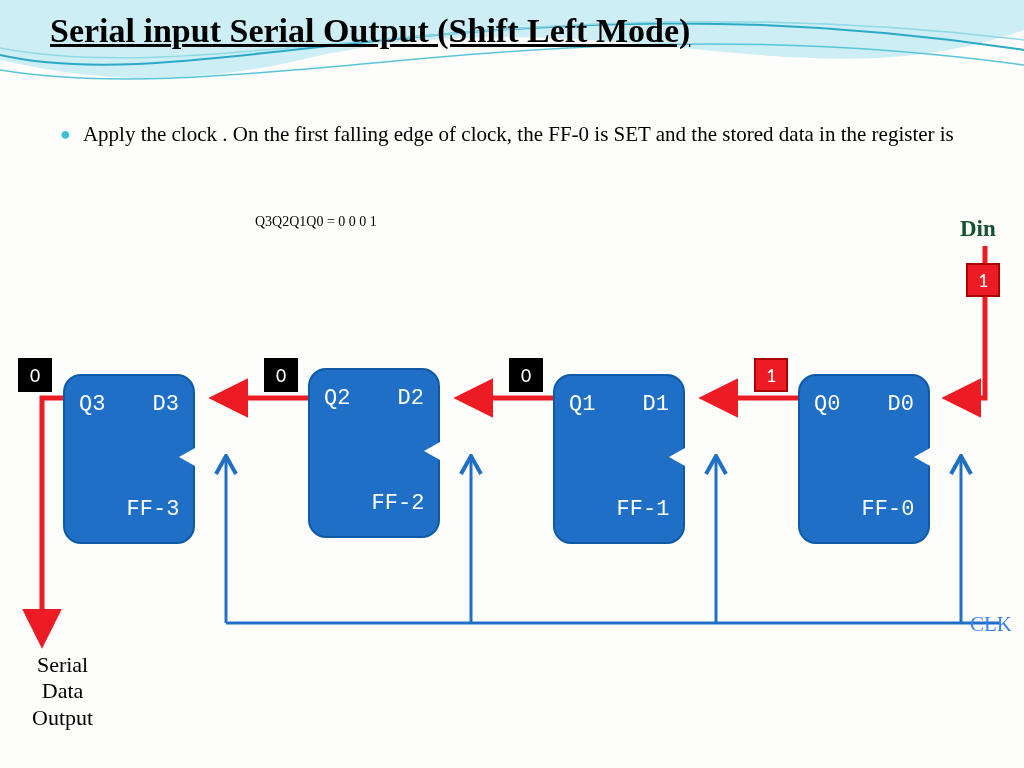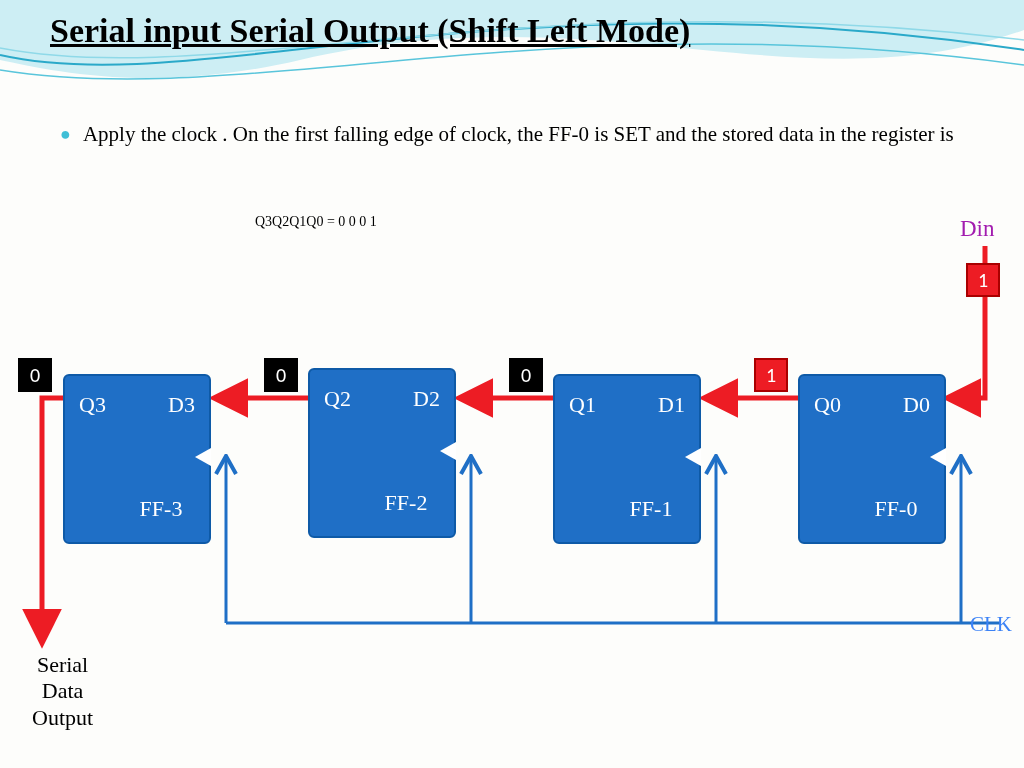--- a/index.html
+++ b/index.html
@@ -51,22 +51,23 @@
     left: 255px;
     font-size: 14px;
     color: #000;
     z-index: 2;
   }
   .din-label {
     position: absolute;
     top: 216px;
     left: 960px;
     font-size: 23px;
-    color: #a21caf;
-    z-index: 2;
+    color: #14532d;
+    z-index: 2;
+    font-weight: bold;
   }
   .clk-label {
     position: absolute;
     top: 612px;
     left: 970px;
     font-size: 21px;
     color: #3b82f6;
     z-index: 2;
   }
   .serial-out-label {
@@ -74,27 +75,28 @@
     top: 652px;
     left: 32px;
     font-size: 22px;
     color: #000;
     line-height: 1.2;
     z-index: 2;
     text-align: center;
   }
   .ff {
     position: absolute;
-    width: 148px;
+    width: 132px;
     height: 170px;
     background: #1f6fc6;
     border: 2px solid #0e5aa7;
-    border-radius: 6px;
+    border-radius: 18px;
     color: #fff;
     z-index: 2;
+    font-family: Liberation Mono, monospace;
   }
   .ff .q { position:absolute; top:16px; left:14px; font-size:22px; }
   .ff .d { position:absolute; top:16px; right:14px; font-size:22px; }
   .ff .name { position:absolute; bottom:20px; width:100%; text-align:center; font-size:22px;padding-left:48px; }
   .ff .clk-tri {
     position:absolute;
     right: -2px;
     top: 72px;
     width: 0; height: 0;
     border-top: 9px solid transparent;

